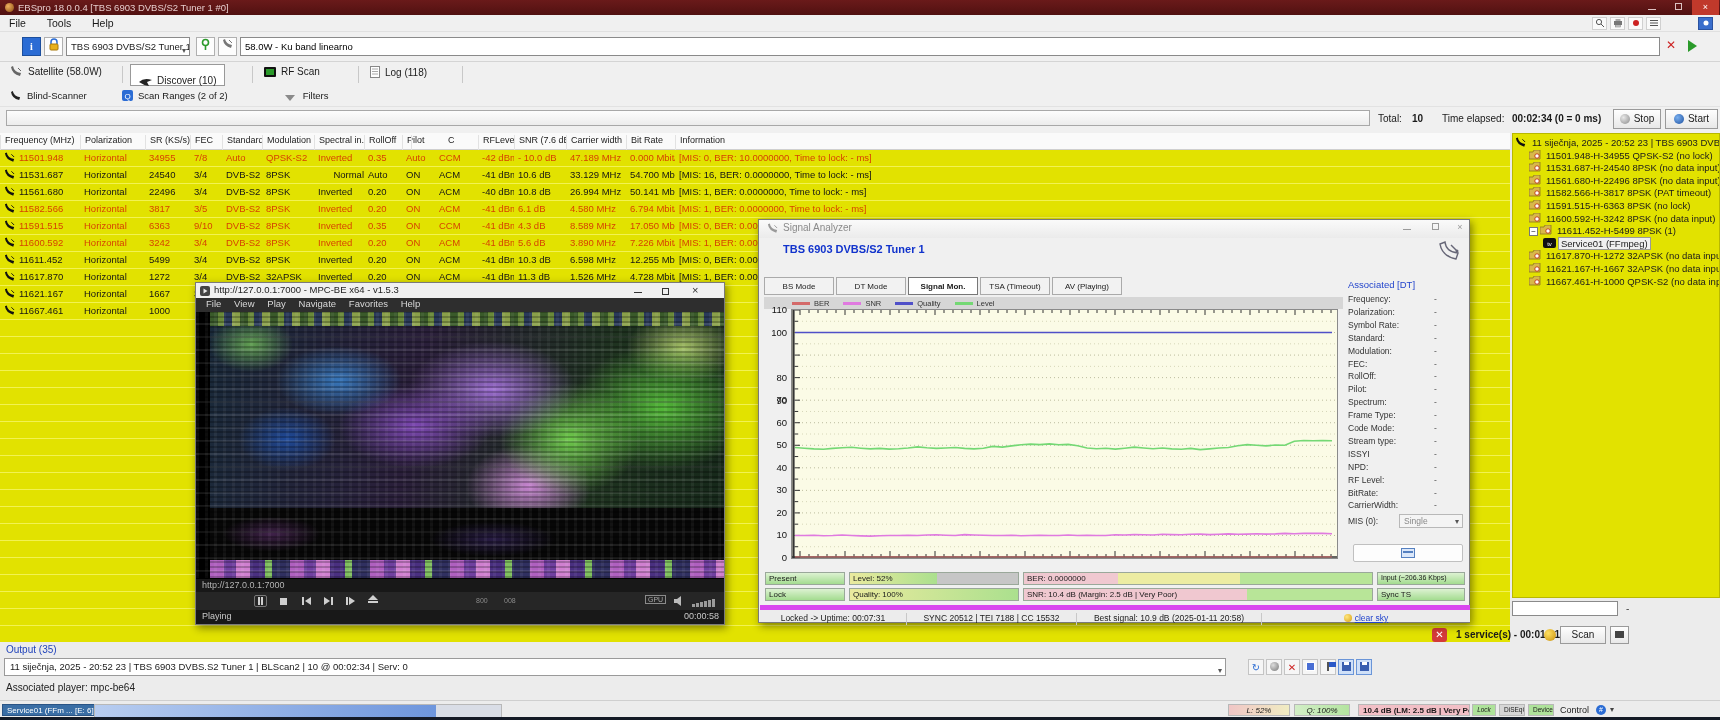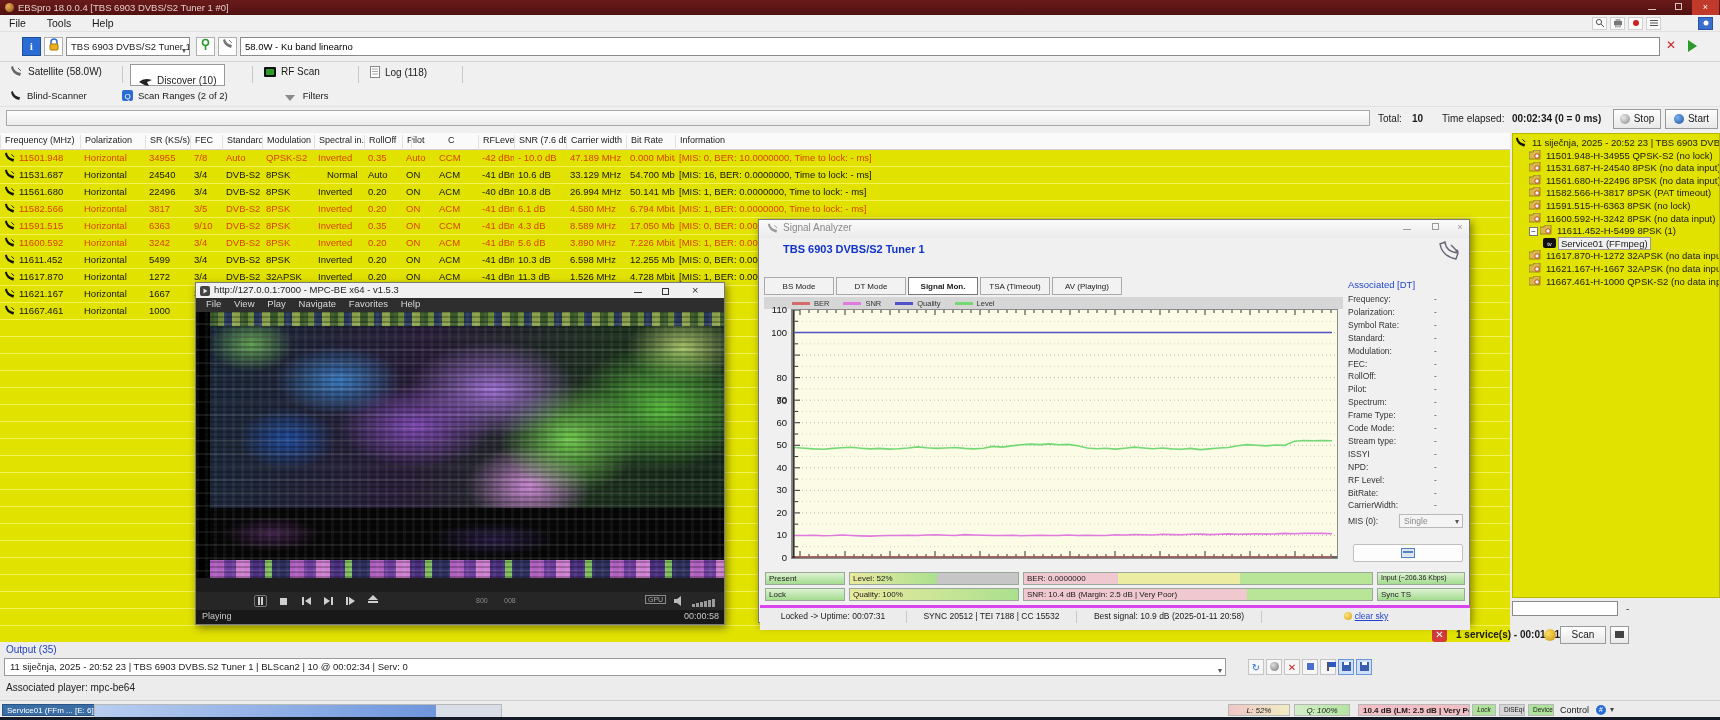--- a/index.html
+++ b/index.html
@@ -113,21 +113,21 @@
   #mis-sel{left:640px;top:294px;width:64px;height:14px;border:1px solid #b8b8b8;background:#f4f4f4;color:#888;font-size:8.5px;padding:1px 4px}
   #ana-btn{left:594px;top:324px;width:110px;height:18px;border:1px solid #c0c0c0;background:#fdfdfd;border-radius:2px;text-align:center;padding-top:3px}
   .srv-ic{display:inline-block;width:14px;height:10px;background:#dce8fa;border:1px solid #5580c0;position:relative}
   .srv-ic::before{content:"";position:absolute;left:1px;top:2px;right:1px;height:2px;background:#5580c0}
   .strow{position:absolute;height:13px;font-size:8px}
   .cell{position:absolute;height:13px;border:1px solid #9aa89a;font-size:8px;padding:1px 3px;white-space:nowrap;overflow:hidden}
   .greenc{background:linear-gradient(#ddf2d2,#a4dc90)}
   .barc{background:#c6c6c6}
   .barfill{position:absolute;left:0;top:0;bottom:0;background:linear-gradient(90deg,#eaea9e,#abe08e)}
   .cell .txt{position:relative}
-  #ana-footer{left:1px;top:385px;width:710px;height:25px;background:#ececec;border-top:3px solid #d946ef;font-size:8.5px}
+  #ana-footer{left:1px;top:385px;width:710px;height:17px;background:#ececec;border-top:5px solid #d946ef;font-size:8.5px}
   .fsec{position:absolute;top:3px;height:12px;text-align:center;border-right:1px solid #c8c8c8;white-space:nowrap;overflow:hidden}
   .suncirc{display:inline-block;width:8px;height:8px;border-radius:50%;background:radial-gradient(circle at 35% 35%,#ffe680,#d8a010);vertical-align:-1px;margin-right:3px}
   a.csky{color:#2244cc}
   .redx{width:15px;height:14px;background:#d43a3a;border-radius:3px;color:#fff;text-align:center;line-height:13px;font-size:10px;font-weight:bold}
   #outlabel{left:6px;top:644px;color:#2244bb;font-size:10px}
   #logrow{left:4px;top:658px;width:1222px;height:18px;border:1px solid #9a9a9a;background:#fff;font-size:9.5px;line-height:16px;padding:0 16px 0 5px}
   .iobtn{top:659px;width:16px;height:16px;border:1px solid #c4c4c4;background:#f6f6f6;text-align:center;line-height:15px;font-size:10px}
   .iobtn.hl{background:#cfe0f8;border-color:#6a95d8}
   #assoc{left:6px;top:682px;font-size:10px;color:#222}
   #statusbar{left:0;top:700px;width:1720px;height:17px;background:#ececec;border-top:1px solid #cfcfcf}
@@ -295,21 +295,21 @@
         <div class="trow ok" style="top: 17px;">
           <div class="td" style="left: 0px; width: 80px;"><span class="dish"><svg width="12" height="11" viewBox="0 0 13 11">
                 <path d="M1 1 Q2 8 10 10 L11 7 Q4 6 3 0 Z" fill="#111"></path>
                 <line x1="8" y1="2" x2="11" y2="5" stroke="#111"></line>
               </svg></span><span>11531.687</span></div>
           <div class="td" style="left: 80px; width: 65px;">Horizontal</div>
           <div class="td" style="left: 145px; width: 45px;">24540</div>
           <div class="td" style="left: 190px; width: 32px;">3/4</div>
           <div class="td" style="left: 222px; width: 40px;">DVB-S2</div>
           <div class="td" style="left: 262px; width: 52px;">8PSK</div>
-          <div class="td" style="left: 323px; width: 50px;">Normal</div>
+          <div class="td" style="left: 314px; width: 50px; text-align: right;">Normal</div>
           <div class="td" style="left: 364px; width: 38px;">Auto</div>
           <div class="td" style="left: 402px; width: 33px;">ON</div>
           <div class="td" style="left: 435px; width: 43px;">ACM</div>
           <div class="td" style="left: 478px; width: 36px;">-41 dBm</div>
           <div class="td" style="left: 514px; width: 52px;">10.6 dB</div>
           <div class="td" style="left: 566px; width: 60px;">33.129 MHz</div>
           <div class="td" style="left: 626px; width: 49px;">54.700 Mbi...</div>
           <div class="td" style="left: 675px; width: 835px;">[MIS: 16, BER: 0.0000000, Time to lock: - ms]</div>
         </div>
         <div class="trow ok" style="top: 34px;">
@@ -574,20 +574,23 @@
       <span>Favorites</span>
       <span>Help</span>
     </div>
     <div class="a" id="mpc-video">
       <div class="a v-main"></div>
       <div class="a v-top"></div>
       <div class="a v-dark"></div>
       <div class="a v-strip"></div>
       <div class="a v-left"></div>
       <div class="a v-noise"></div>
+    </div>
+    <div class="a" id="mpc-seek">
+      <span class="a nw" style="left:6px;top:1px;width:300px">http://127.0.0.1:7000</span>
     </div>
     <div class="a" id="mpc-ctrl">
       <div class="mbtn" style="left:58px;border:1px solid #777;border-radius:2px;padding:0 3px">
           <div class="mb-bar"></div>
           <div class="mb-bar"></div>
         </div>
       <div class="mbtn" style="left:84px">
           <div class="mb-sq"></div>
         </div>
       <div class="mbtn" style="left:106px">

